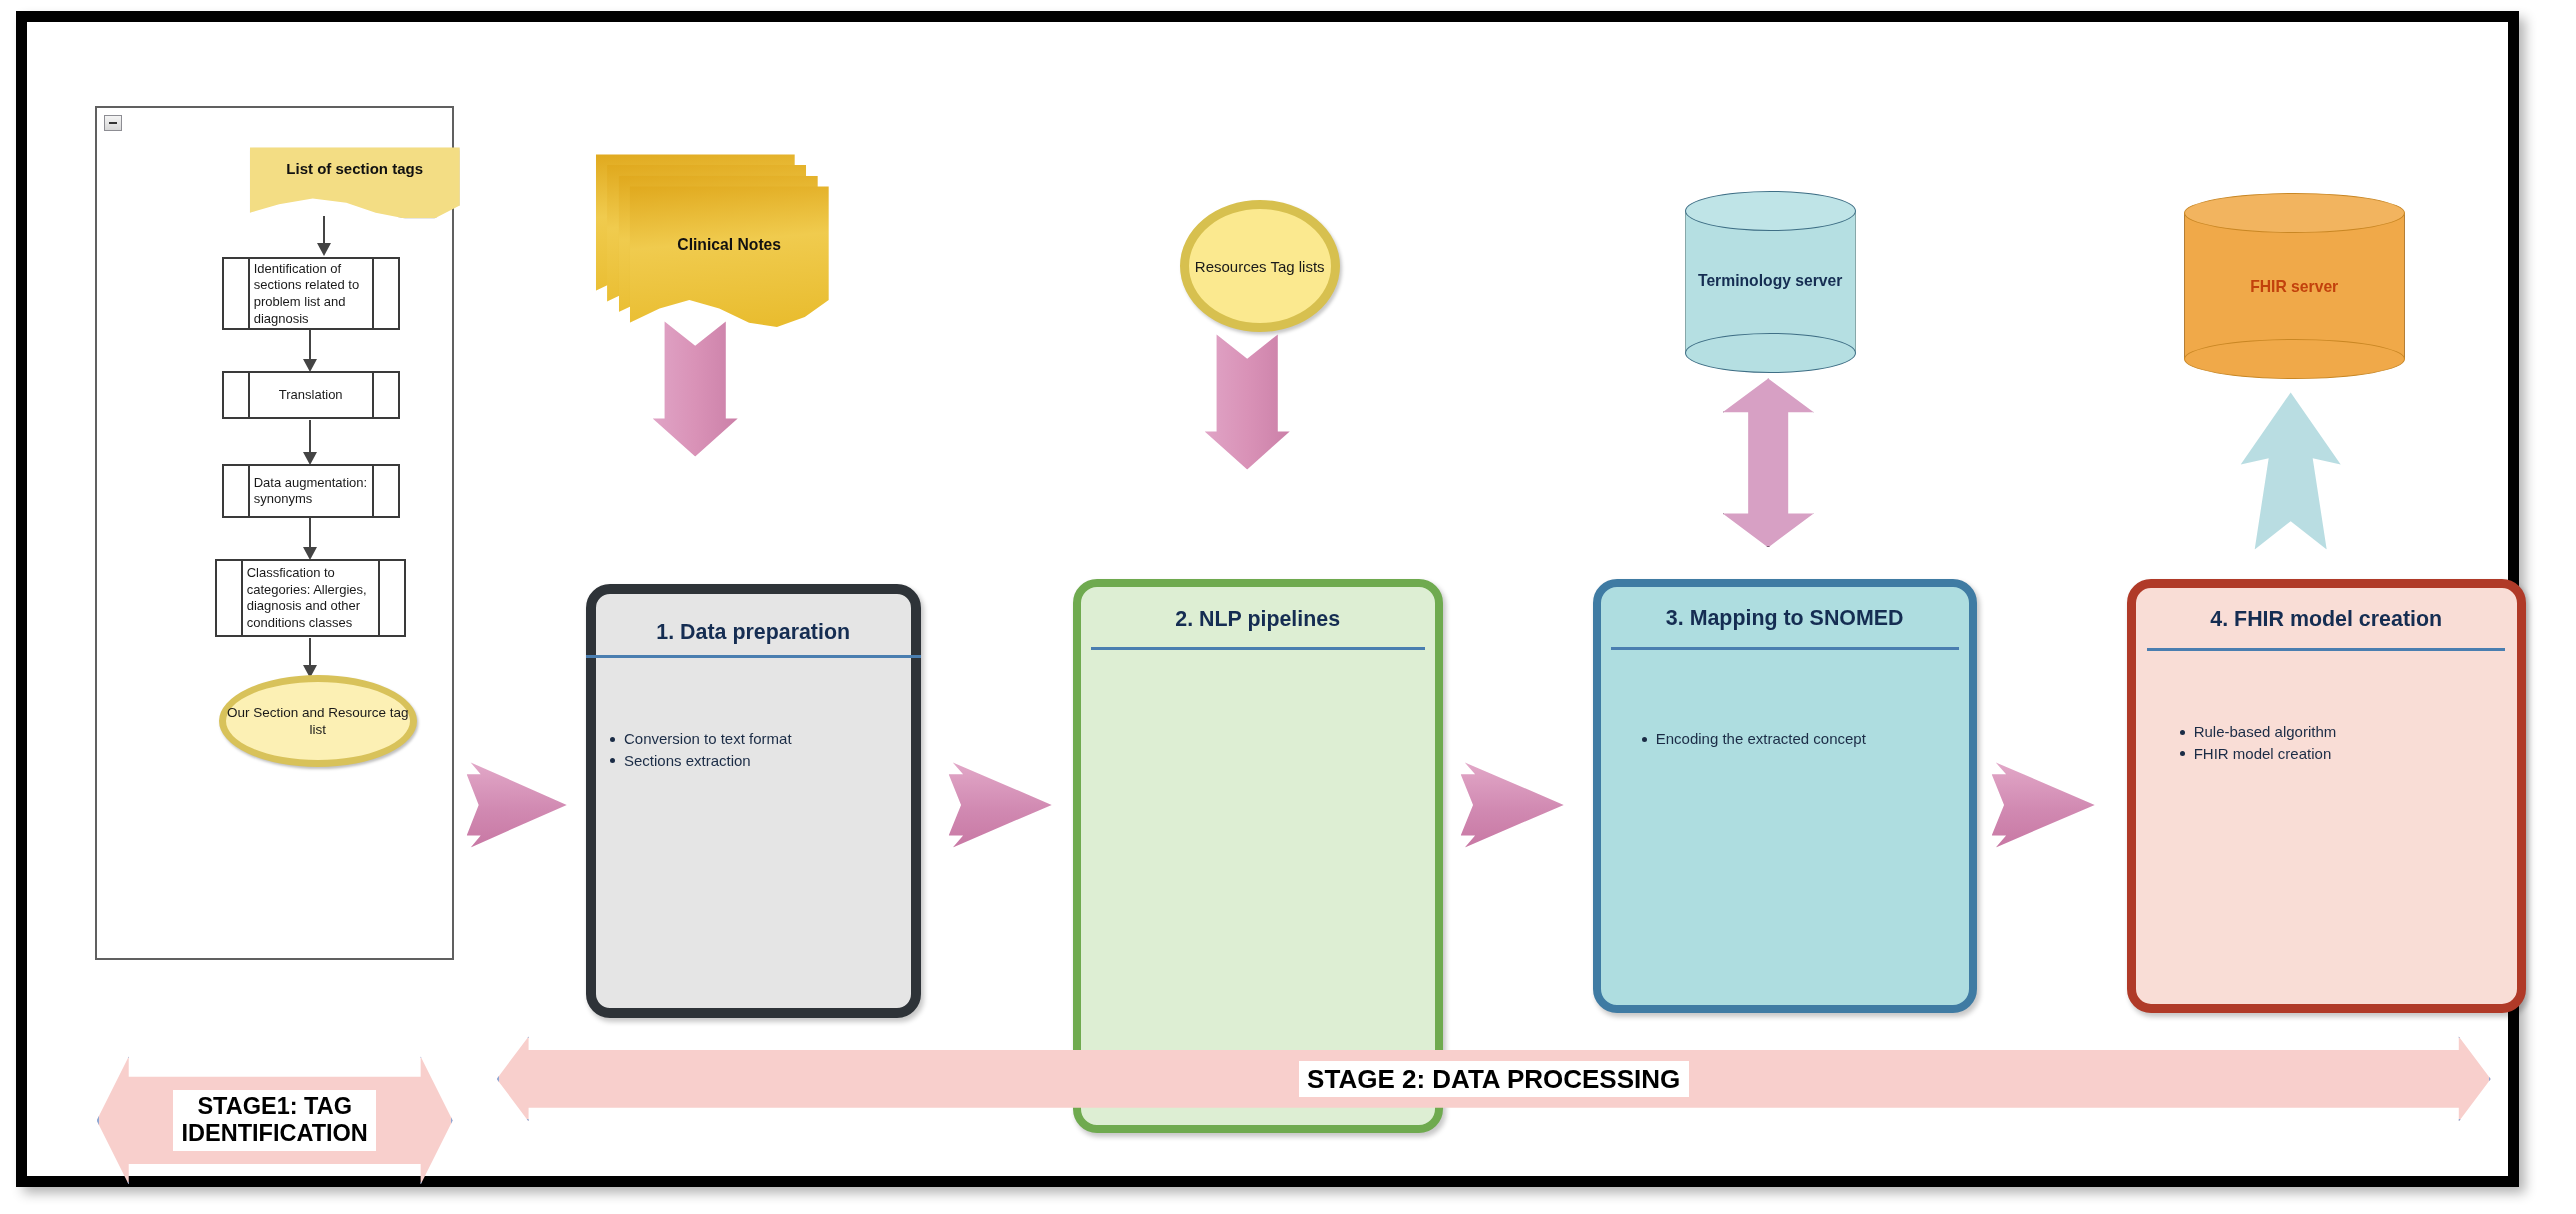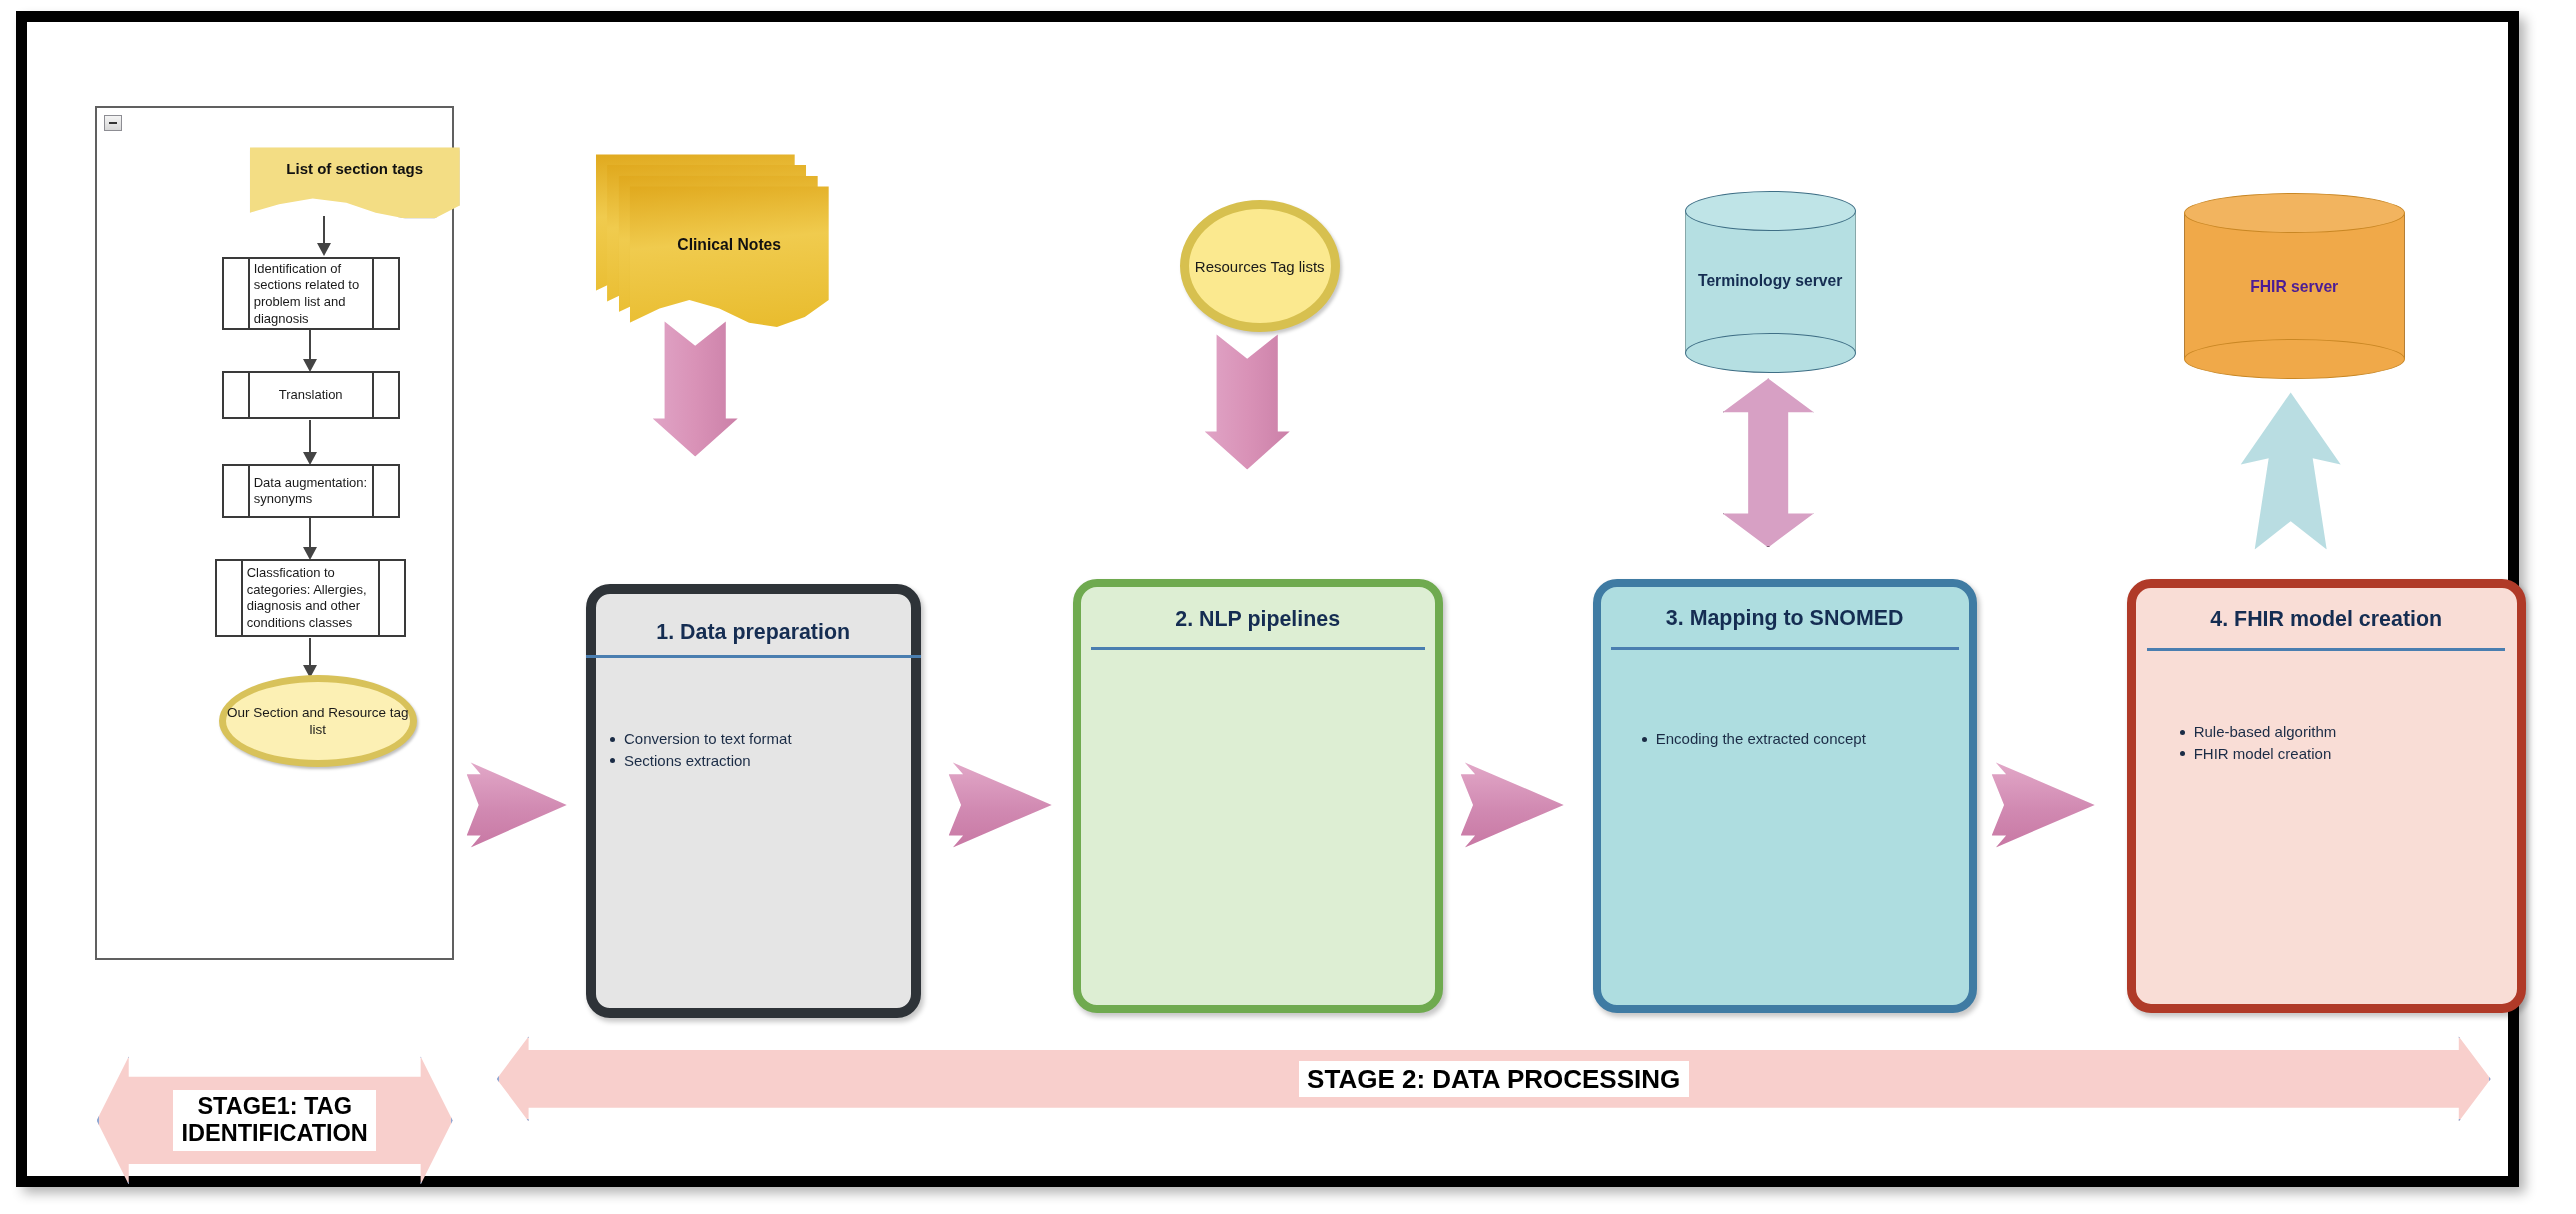--- a/index.html
+++ b/index.html
@@ -330,39 +330,39 @@
       <div class="cyl-bot" style="background:#b5dfe2; border:1.4px solid #3f6f86;"></div>
       <div class="cyl-top" style="background:#bfe4e7; border:1.4px solid #3f6f86;"></div>
       <div class="cyl-label" style="top:80px; color:#152d52;">Terminology server</div>
     </div>
     <div class="arrow-updown" style="left:1696px; top:356px; width:91px; height:169px;"></div>
 
     <div class="cyl" style="left:2157px; top:171px; width:221px; height:186px;">
       <div class="cyl-body" style="background:#f0a949;"></div>
       <div class="cyl-bot" style="background:#f0a949; border:1.4px solid #c98724;"></div>
       <div class="cyl-top" style="background:#f2b45f; border:1.4px solid #c98724;"></div>
-      <div class="cyl-label" style="top:84px; color:#4c1d95;">FHIR server</div>
+      <div class="cyl-label" style="top:84px; color:#c2410c;">FHIR server</div>
     </div>
     <div class="arrow-up-notch" style="left:2214px; top:370px; width:100px; height:157px;"></div>
 
     <div class="chev" style="left:440px; top:740px; width:100px; height:85px;"></div>
 
     <div class="card" style="left:559px; top:562px; width:335px; height:434px;
                 background:#e5e5e5; border:10.7px solid #2e3338;">
       <div class="card-title" style="top:26px;">1. Data preparation</div>
       <div class="card-rule" style="left:-10px; right:-10px; top:61px;"></div>
       <ul class="card-list" style="left:4.3px; top:135px; right:14.2px;">
         <li>Conversion to text format</li>
         <li>Sections extraction</li>
       </ul>
     </div>
 
     <div class="chev" style="left:922px; top:740px; width:103px; height:85px;"></div>
 
-    <div class="card" style="left:1046px; top:557px; width:370px; height:434px;
+    <div class="card" style="left:1046px; top:557px; width:370px; height:554px;
                 background:#ddeed3; border:8.5px solid #6faa4f;">
       <div class="card-title" style="top:20px;">2. NLP pipelines</div>
       <div class="card-rule" style="left:10px; right:10px; top:60px;"></div>
     </div>
 
     <div class="chev" style="left:1434px; top:740px; width:103px; height:85px;"></div>
 
     <div class="card" style="left:1566px; top:557px; width:384px; height:434px;
                 background:#aedde0; border:8.5px solid #3f7ba3;">
       <div class="card-title" style="top:18.5px;">3. Mapping to SNOMED</div>

